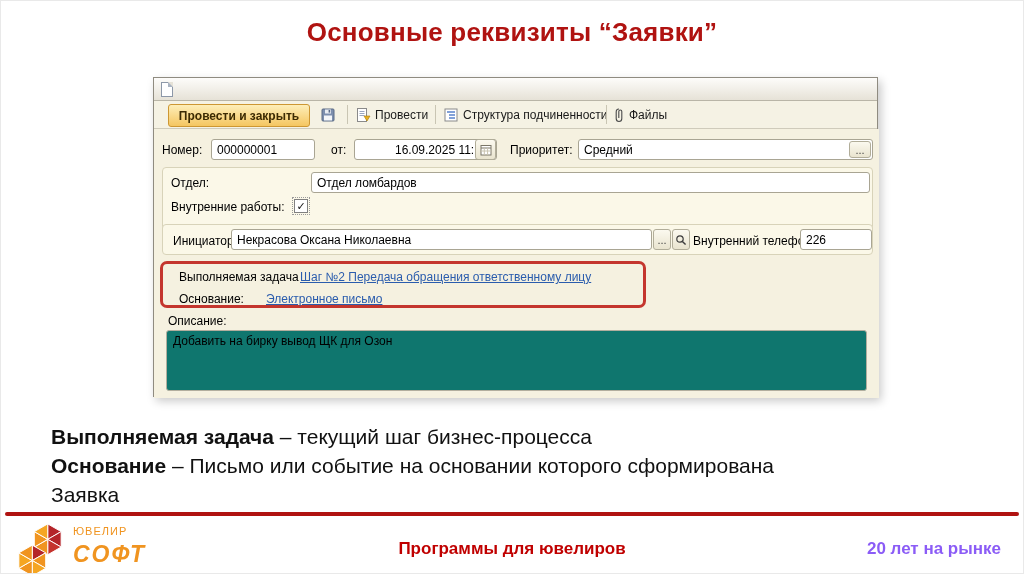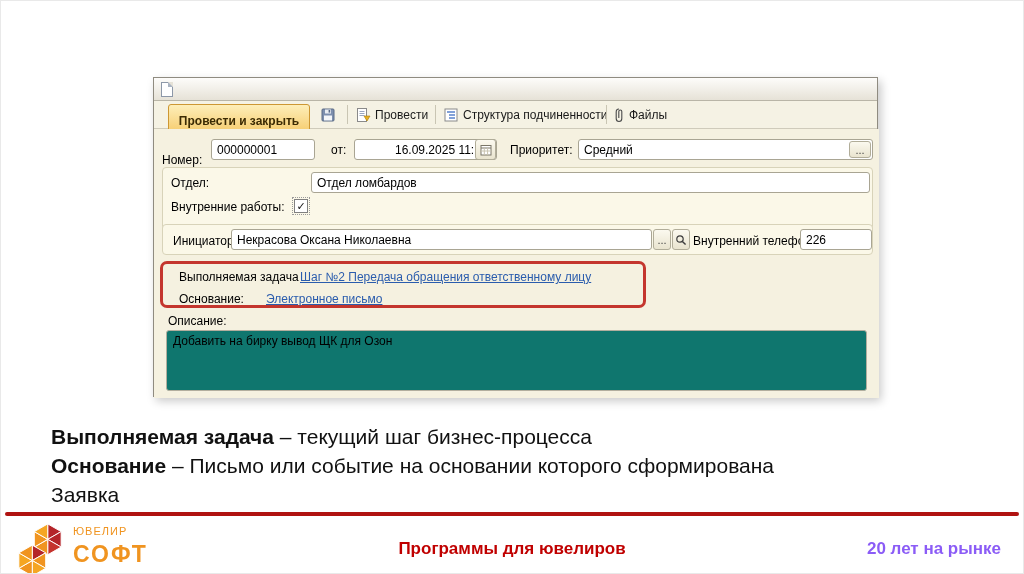--- a/index.html
+++ b/index.html
@@ -23,21 +23,21 @@
               background:#fff; border:1px solid #8d98a8; }
   .doc-icon::after { content:""; position:absolute; right:-1px; top:-1px;
               border-style:solid; border-width:0 5px 5px 0;
               border-color:transparent #e6e2d7 #aab4c2 transparent; }
   .win-title-text { position:absolute; left:26px; top:4px; font-size:12px; font-weight:bold;
                     color:#000; white-space:nowrap; }
 
   .win-toolbar { position:absolute; left:0; top:23px; width:100%; height:28px;
                  background:#f5f2e4; border-bottom:1px solid #cfcbbb; }
   .tb-sep { position:absolute; top:4px; height:19px; width:0; border-left:1px solid #c9c5b3; }
-  .btn-amber { position:absolute; left:14px; top:3px; width:142px; height:34px;
+  .btn-amber { position:absolute; left:14px; top:3px; width:142px; height:23px;
                background:linear-gradient(#fdeeb9,#f5c661); border:1px solid #cd9733;
                border-radius:3px; font-size:12px; font-weight:bold; color:#3c2b03;
                display:flex; align-items:center; justify-content:center; cursor:default; }
   .tb-icon-btn { position:absolute; top:3px; width:24px; height:21px; display:flex;
                  align-items:center; justify-content:center; border-radius:3px; }
   .tb-item-icon { position:absolute; top:6px; width:16px; height:16px; }
   .tb-label { position:absolute; top:7px; font-size:12px; color:#1a1a1a; white-space:nowrap; }
 
   
   .win-form { position:absolute; left:0; top:51px; width:725px; height:269px;
@@ -65,31 +65,32 @@
   .explain b { font-weight:bold; }
 
   
   .red-line { position:absolute; left:4px; right:4px; top:511px; height:4px;
               background:#b01311; border-radius:2px; }
   .logo { position:absolute; left:8px; top:518px; width:230px; height:56px; }
   .logo svg { position:absolute; left:2px; top:2px; }
   .logo-text1 { position:absolute; left:64px; top:6px; font-size:11px; font-weight:normal;
                 color:#f09420; letter-spacing:1px; }
   .logo-text2 { position:absolute; left:64px; top:22px; font-size:23px; font-weight:bold;
-                color:#f09420; letter-spacing:2px; }
+                color:#f09420; letter-spacing:2px;font-style:italic; }
   .footer-center { position:absolute; left:50%; transform:translateX(-50%); top:538px;
                    font-size:17px; font-weight:bold; color:#c00000; white-space:nowrap; }
   .footer-right { position:absolute; right:22px; top:538px; font-size:17px; font-weight:bold;
                   color:#8b5cf6; white-space:nowrap; }
 </style>
 </head>
 <body>
 
 <div class="slide">
 
+  <div class="slide-title">Основные реквизиты “Заявки”</div>
 
   <div class="app-window">
 
     <div class="win-titlebar">
       <div class="doc-icon"></div>
     </div>
 
     <div class="win-toolbar">
       <div class="btn-amber">Провести и закрыть</div>
 
@@ -126,21 +127,21 @@
       <div class="tb-sep" style="left:452px;"></div>
 
       <svg class="tb-item-icon" style="left:459px; width:12px;" viewBox="0 0 12 16">
         <path d="M6 2 C3.8 2 3.2 3.5 3.2 5 L3.2 11.5 C3.2 13.4 4.3 14.5 6 14.5 C7.7 14.5 8.8 13.4 8.8 11.5 L8.8 4.6 C8.8 3.6 8.2 3 7.3 3 C6.4 3 5.8 3.6 5.8 4.6 L5.8 11" fill="none" stroke="#4a4a4a" stroke-width="1.1"></path>
       </svg>
       <div class="tb-label" style="left:475px;">Файлы</div>
     </div>
 
     <div class="win-form">
 
-      <div class="lbl" style="left:8px; top:14px;margin-top:10px;">Номер:</div>
+      <div class="lbl" style="left:8px; top:14px;">Номер:</div>
       <div class="field" style="left:57px; top:10px; width:104px;">000000001</div>
 
       <div class="lbl" style="left:177px; top:14px;">от:</div>
       <div class="field" style="left:200px; top:10px; width:143px; padding-right:24px;padding-left:40px;">16.09.2025 11:18:46</div>
       <div class="mini-btn" style="left:321px; top:10px; width:21px;">
         <svg width="12" height="12" viewBox="0 0 12 12">
           <rect x="1" y="1.5" width="10" height="9.5" fill="#fff" stroke="#7a7668"></rect>
           <line x1="1" y1="4" x2="11" y2="4" stroke="#7a7668"></line>
           <line x1="4.3" y1="4" x2="4.3" y2="11" stroke="#c9c4b0"></line>
           <line x1="7.6" y1="4" x2="7.6" y2="11" stroke="#c9c4b0"></line>

